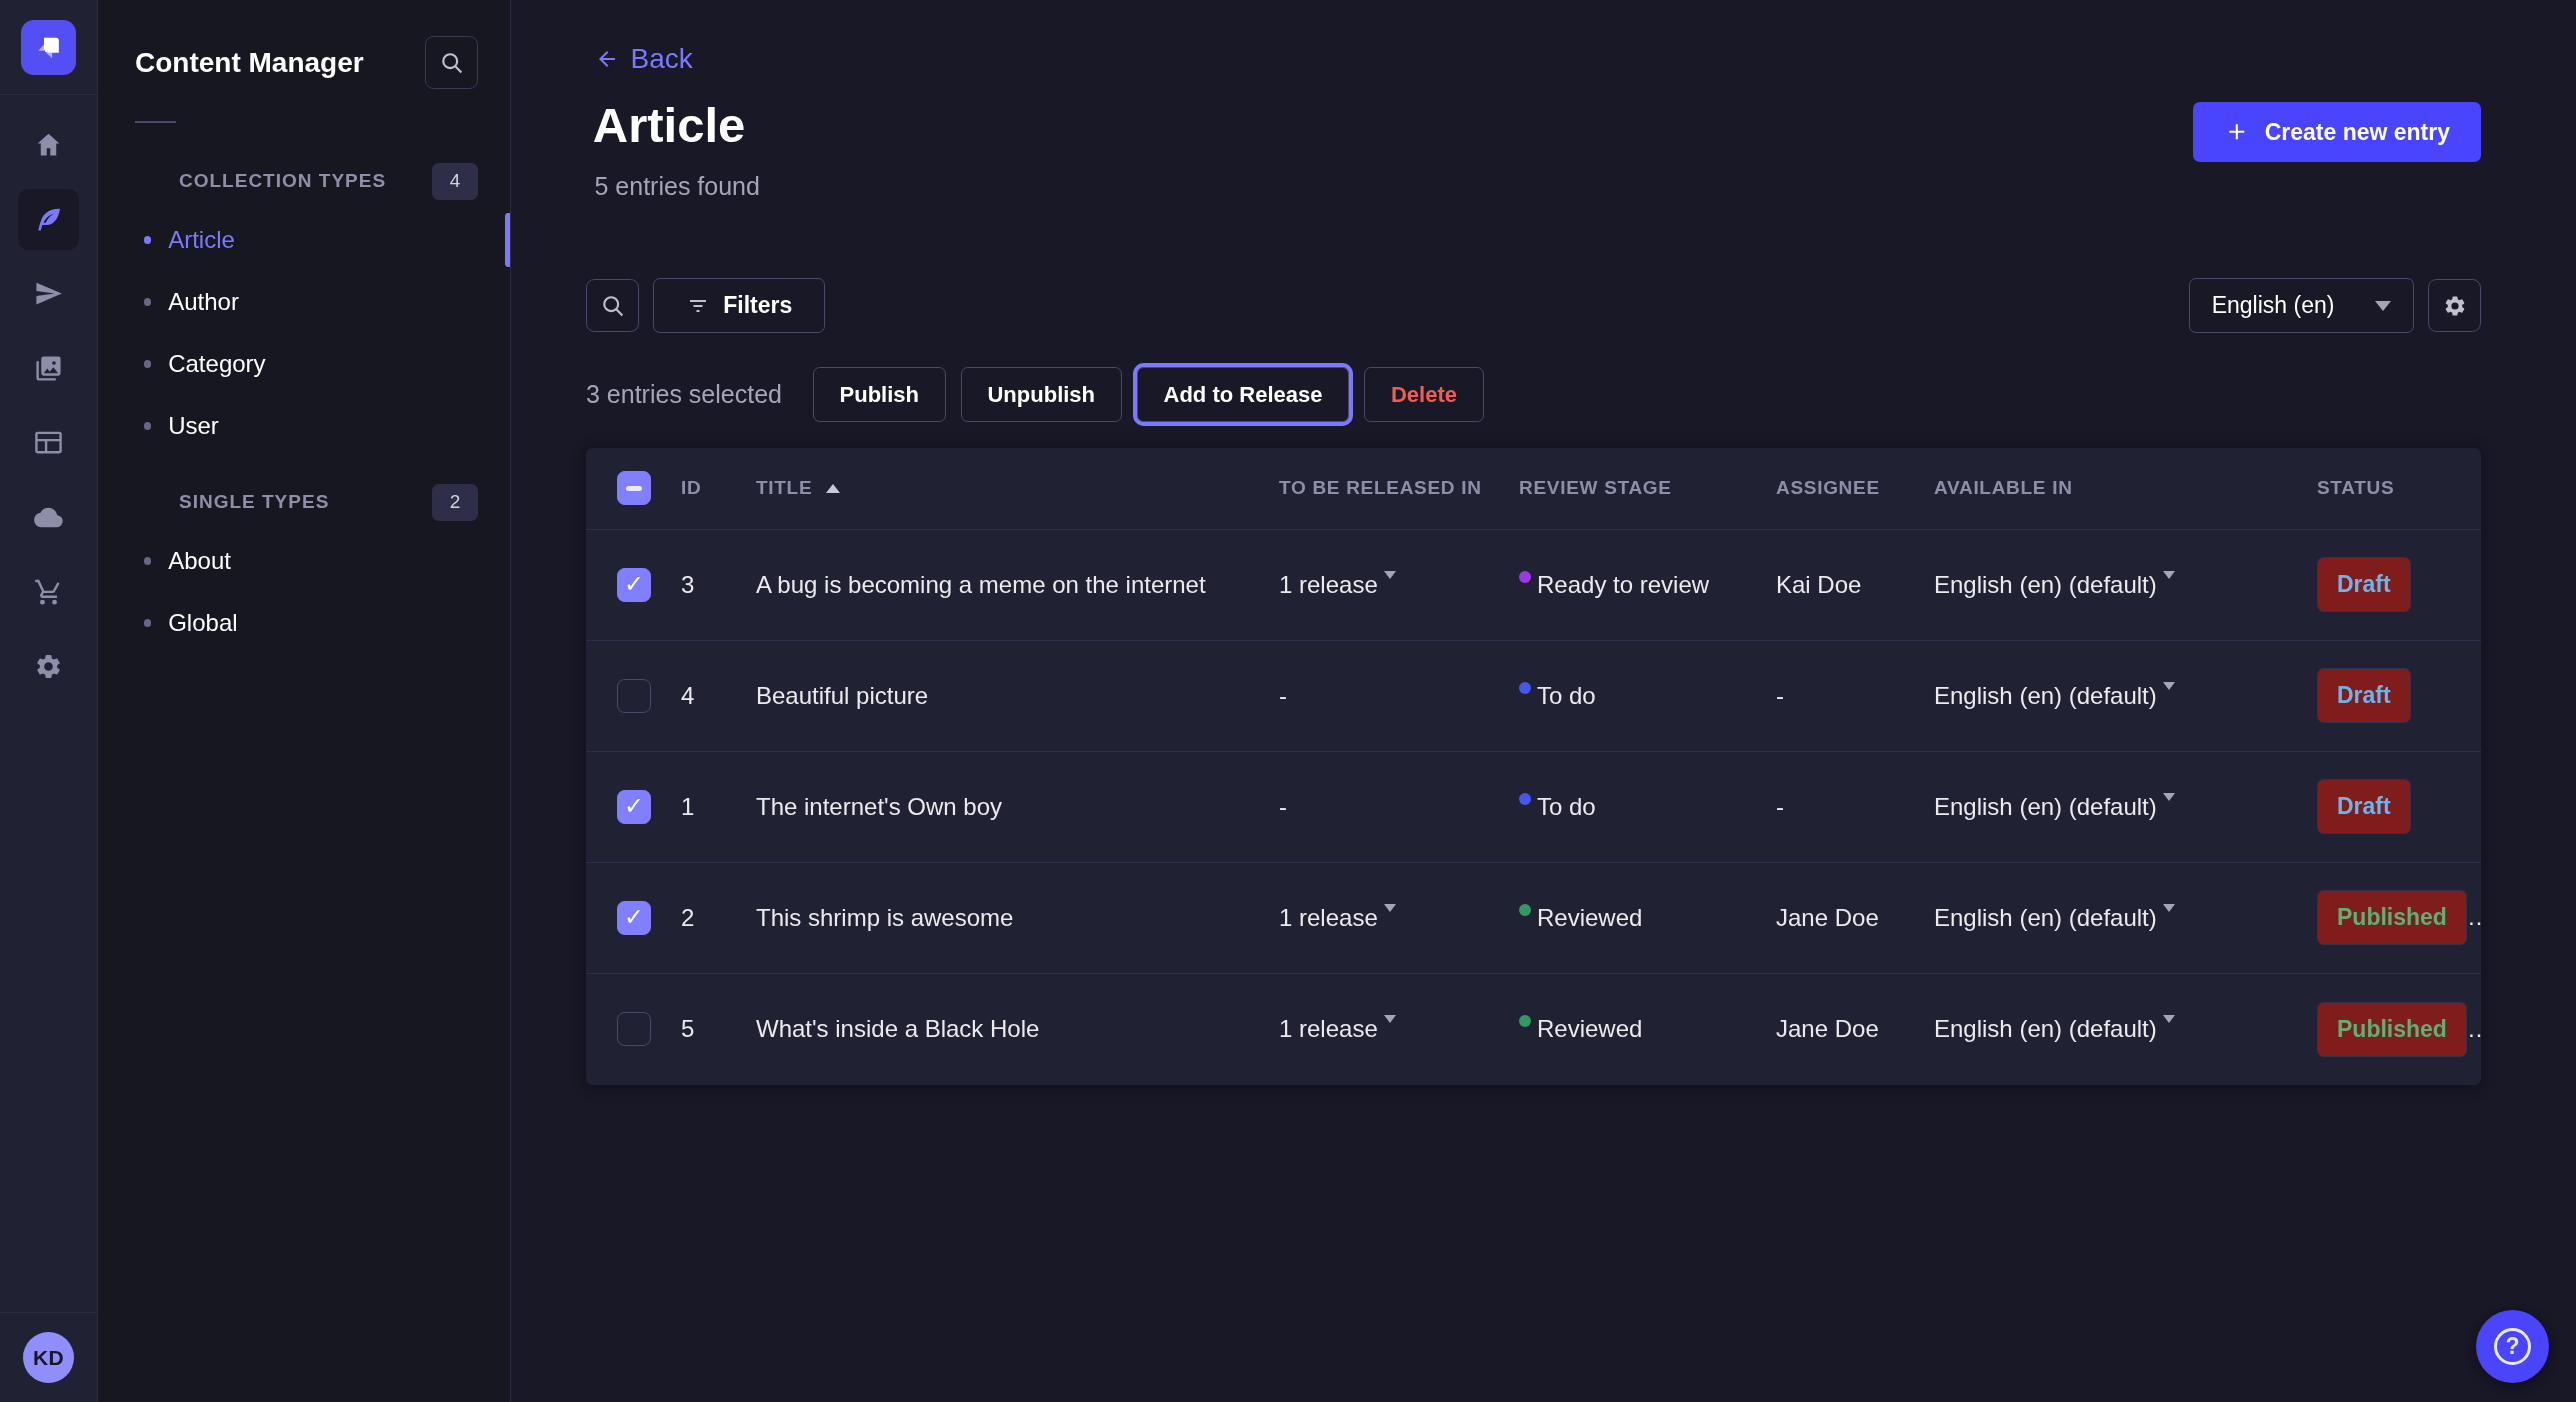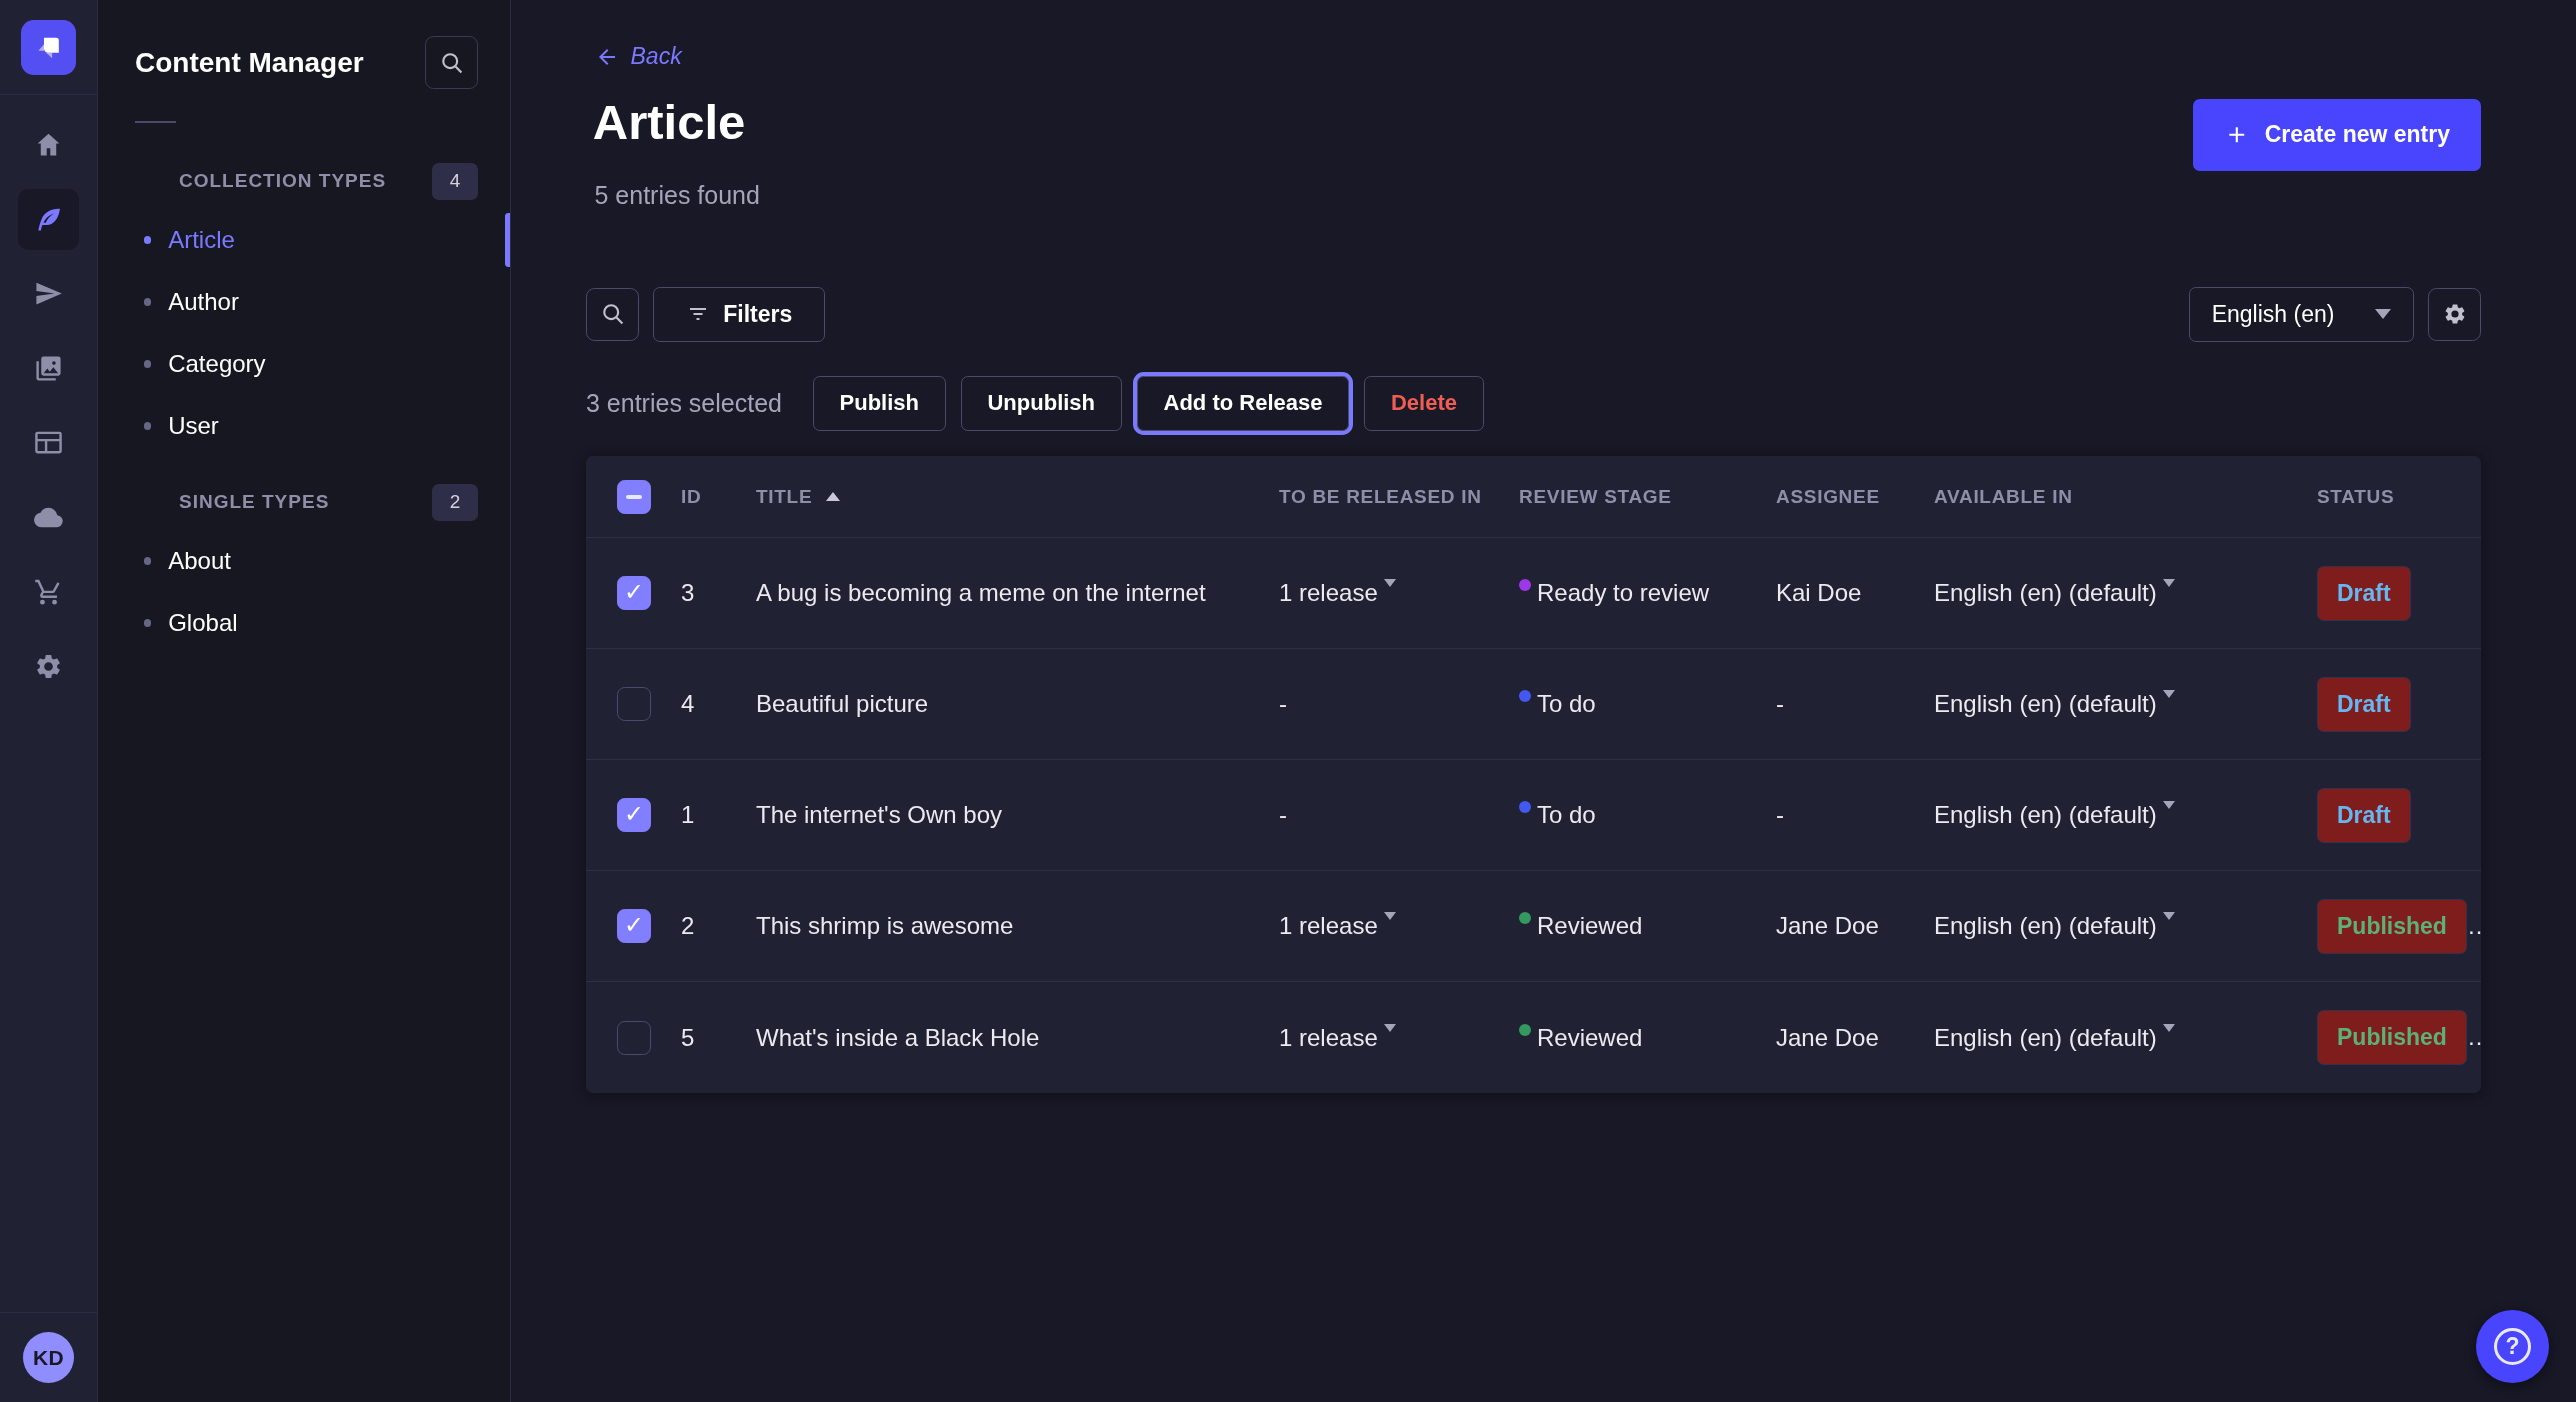--- a/index.html
+++ b/index.html
@@ -73,25 +73,25 @@
   .nav-bullet { width:7.7px; height:7.7px; border-radius:50%; background:#666687; flex:none; }
   .nav-item.active { color:#7b79ff; }
   .nav-item.active .nav-bullet { background:#7b79ff; }
   .nav-item.active::after {
     content:""; position:absolute; right:-32px; top:4.3px; width:5.1px; height:54px;
     background:#7b79ff; border-radius:3.4px 0 0 3.4px;
   }
 
   
   .main { position:absolute; left:511px; top:0; right:0; bottom:0; background:#181826; padding:43px 95px 0 75px; overflow:hidden; }
-  .back-link { display:inline-flex; align-items:center; gap:12px; color:#7b79ff; font-size:23px; cursor:pointer; margin-left:8.5px;font-style:italic; }
+  .back-link { display:inline-flex; align-items:center; gap:12px; color:#7b79ff; font-size:28px; cursor:pointer; margin-left:8.5px; }
   .title-row { display:flex; align-items:flex-start; justify-content:space-between; margin-top:22px; }
   .page-title { font-size:49px; font-weight:bold; color:#fff; margin-left:6.8px; }
   .btn-primary {
-    height:72px; padding:0 31px; border-radius:6.8px; background:#4945ff; border:none;
+    height:60px; padding:0 31px; border-radius:6.8px; background:#4945ff; border:none;
     color:#fff; font-size:23px; font-weight:bold; font-family:inherit;
     display:flex; align-items:center; gap:15.3px; cursor:pointer; margin-top:5.1px;text-align:right;
   }
   .subtitle { margin:10.2px 0 0 8.5px; font-size:25px; color:#a5a5ba; }
 
   .controls-row { margin-top:77px; display:flex; align-items:center; justify-content:space-between; }
   .controls-left, .controls-right { display:flex; align-items:center; gap:13.6px; }
   .btn-outline {
     height:55px; padding:0 32px; border-radius:6.8px; border:0.9px solid #4a4a6a;
     background:transparent; color:#fff; font-size:23px; font-weight:bold; font-family:inherit;

